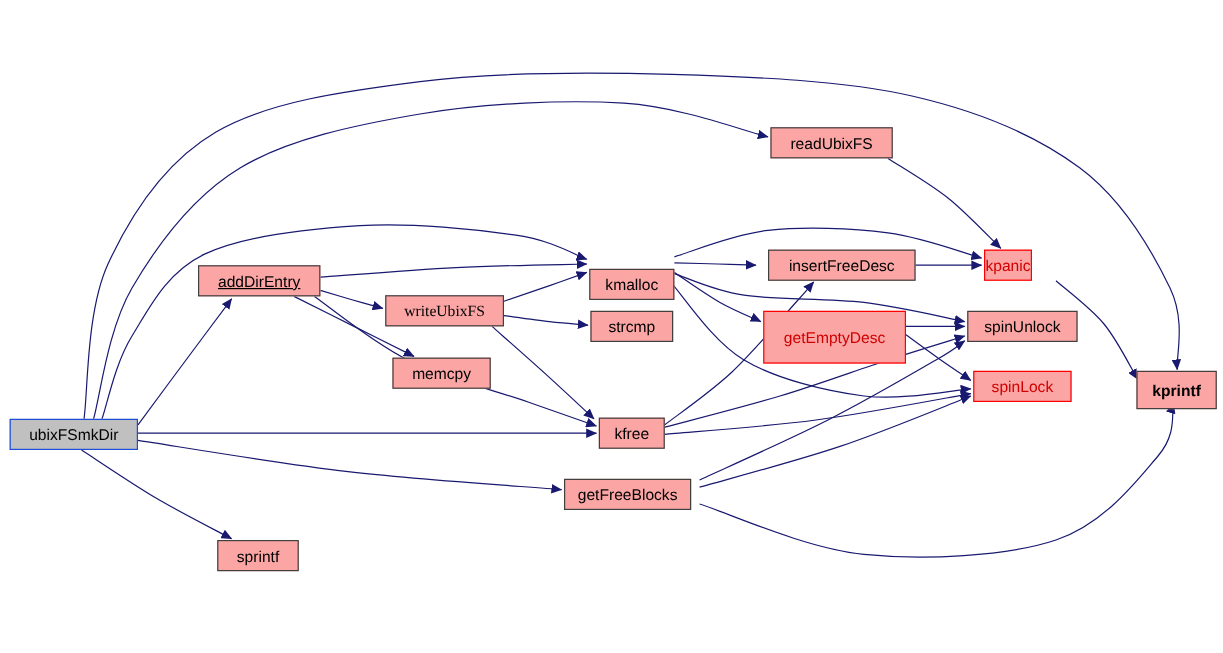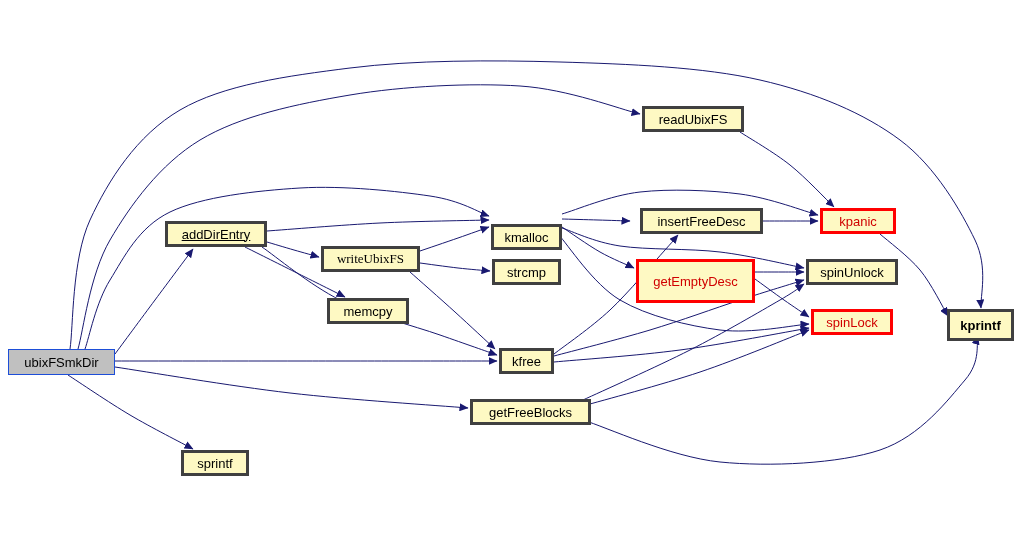--- a/index.html
+++ b/index.html
@@ -7,22 +7,22 @@
     position:relative;
     width:1019px;height:544px;
     background:#ffffff;
     font-family:"Liberation Sans", sans-serif;
     overflow:hidden;
   }
   #edges{position:absolute;left:0;top:0;width:1019px;height:544px;}
   .node{
     position:absolute;
     box-sizing:border-box;
-    border:3px solid #404040;
-    background:#fef9c3;
+    border:1px solid #404040;
+    background:#fca5a5;
     color:#000000;
     display:flex;align-items:center;justify-content:center;
     font-size:13px;
     white-space:nowrap;
     cursor:pointer;
   }
   .node.root{background:#c0c0c0;border:1px solid #1d4ed8;}
   .node.truncated{border-color:#ff0000;color:#d00000;}
 </style>
 </head>
@@ -69,23 +69,23 @@
       </g>
   </svg>
   <div id="nodes">
       <div class="node root" style="left: 8px; top: 349px; width: 107px; height: 26px;">ubixFSmkDir</div>
       <div class="node" style="left: 165px; top: 221px; width: 102px; height: 26px; text-decoration: underline;">addDirEntry</div>
       <div class="node" style="left: 321px; top: 246px; width: 99px; height: 26px; font-family: Liberation Serif, serif;">writeUbixFS</div>
       <div class="node" style="left: 327px; top: 298px; width: 82px; height: 26px;">memcpy</div>
       <div class="node" style="left: 491px; top: 224px; width: 71px; height: 26px;">kmalloc</div>
       <div class="node" style="left: 492px; top: 259px; width: 69px; height: 26px;">strcmp</div>
       <div class="node" style="left: 499px; top: 348px; width: 55px; height: 26px;">kfree</div>
-      <div class="node" style="left: 470px; top: 399px; width: 121px; height: 26px;">getFreeBlocks</div>
+      <div class="node" style="left: 470px; top: 399px; width: 106px; height: 26px;">getFreeBlocks</div>
       <div class="node" style="left: 642px; top: 106px; width: 102px; height: 26px;">readUbixFS</div>
       <div class="node" style="left: 640px; top: 208px; width: 123px; height: 26px;">insertFreeDesc</div>
       <div class="node truncated" style="left: 636px; top: 259px; width: 119px; height: 44px;">getEmptyDesc</div>
-      <div class="node truncated" style="left: 820px; top: 208px; width: 76px; height: 26px;">kpanic</div>
+      <div class="node truncated" style="left: 820px; top: 208px; width: 40px; height: 26px;">kpanic</div>
       <div class="node" style="left: 806px; top: 259px; width: 92px; height: 26px;">spinUnlock</div>
       <div class="node truncated" style="left: 811px; top: 309px; width: 82px; height: 26px;">spinLock</div>
       <div class="node" style="left: 947px; top: 309px; width: 67px; height: 32px; font-weight: bold;">kprintf</div>
       <div class="node" style="left: 181px; top: 450px; width: 68px; height: 26px;">sprintf</div>
     </div>
 </div>
 
 </body></html>

